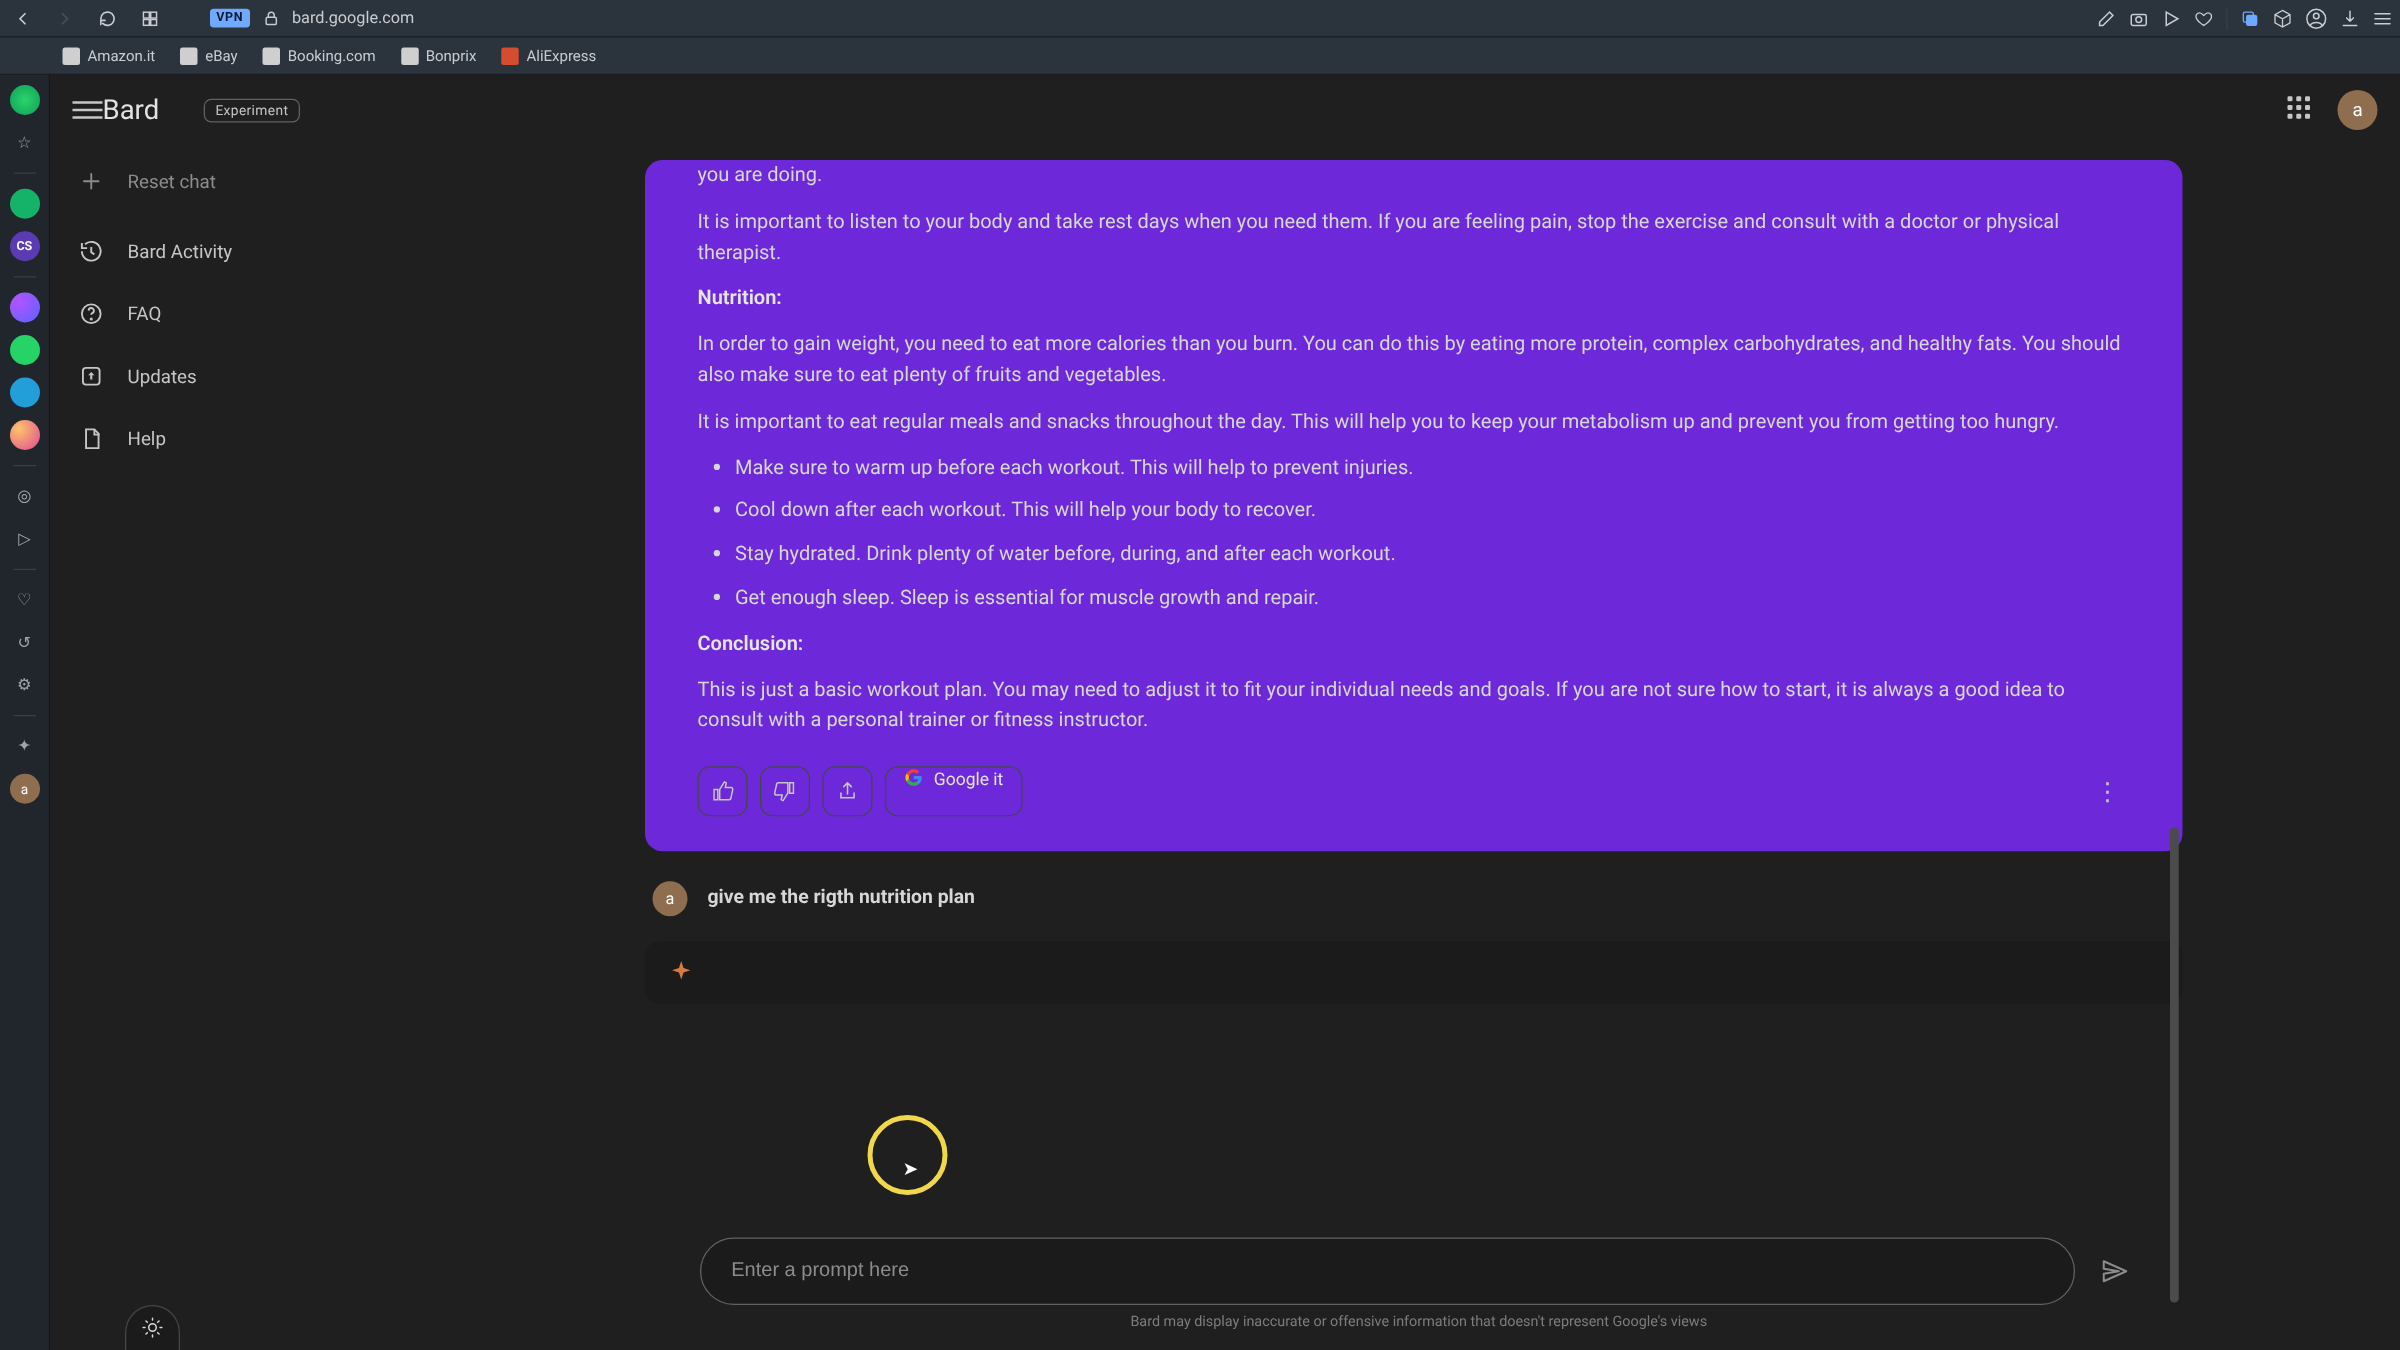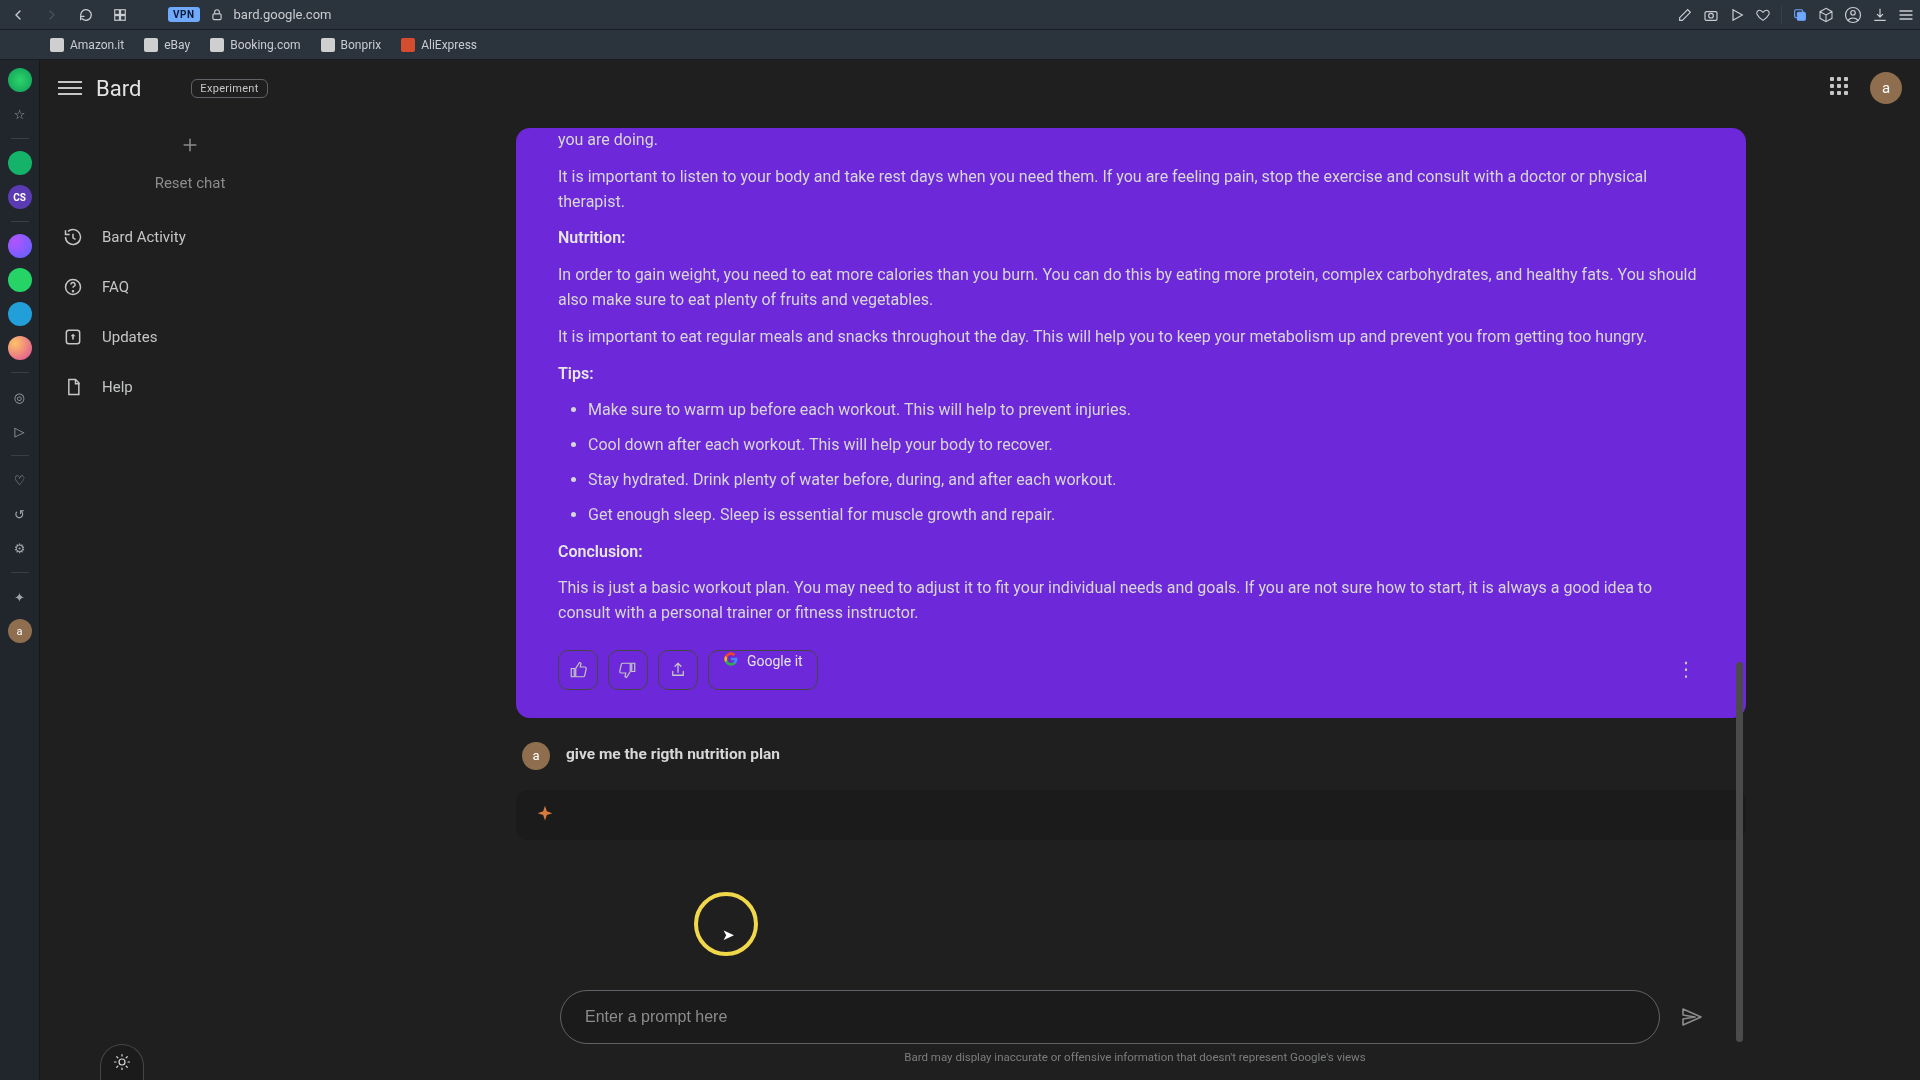--- a/index.html
+++ b/index.html
@@ -69,21 +69,20 @@
   
   .app {
     position: absolute;
     left: 40px; top: 60px; right: 0; bottom: 0;
     background: #1f1f1f;
   }
   .app-header {
     height: 56px;
     display: flex; align-items: center;
     padding: 0 18px;
-    gap: 14px;
     text-align: right;
   }
   .hamburger { width: 24px; height: 24px; display: flex; flex-direction: column; justify-content: center; gap: 4px; cursor: pointer; }
   .hamburger span { display: block; height: 2px; background: #c4c7c5; }
   .brand { font-size: 22px; color: #e3e3e3; font-weight: 400; }
   .badge {
     border: 1px solid #5f6368; border-radius: 6px; padding: 2px 8px;
     font-size: 11px; color: #c4c7c5; letter-spacing: 0.3px; margin-left: 36px;
   }
   .app-header .right { margin-left: auto; display: flex; align-items: center; gap: 18px; }
@@ -102,21 +101,21 @@
     padding-top: 4px;
   }
   .side-item {
     display: flex; align-items: center; gap: 18px;
     padding: 14px 22px;
     color: #c4c7c5;
     font-size: 15px;
     cursor: pointer;
     border-radius: 0 24px 24px 0;
   }
-  .side-item.dim { color: #8a8d8a; flex-direction: column; }
+  .side-item.dim { color: #8a8d8a; }
   .side-icon { width: 22px; height: 22px; display: flex; align-items: center; justify-content: center; }
   .side-icon svg { width: 20px; height: 20px; stroke: currentColor; fill: none; stroke-width: 1.8; }
 
   
   .main {
     position: absolute;
     left: 476px;
     top: 68px;
     width: 1230px;
     bottom: 0;
@@ -423,21 +422,20 @@
   </div>
 
   <div class="main">
 
     <div class="answer-card">
       <p style="margin-top:0">you are doing.</p>
       <p>It is important to listen to your body and take rest days when you need them. If you are feeling pain, stop the exercise and consult with a doctor or physical therapist.</p>
       <p><strong>Nutrition:</strong></p>
       <p>In order to gain weight, you need to eat more calories than you burn. You can do this by eating more protein, complex carbohydrates, and healthy fats. You should also make sure to eat plenty of fruits and vegetables.</p>
       <p>It is important to eat regular meals and snacks throughout the day. This will help you to keep your metabolism up and prevent you from getting too hungry.</p>
-      <p><strong>Tips:</strong></p>
       <ul>
         <li>Make sure to warm up before each workout. This will help to prevent injuries.</li>
         <li>Cool down after each workout. This will help your body to recover.</li>
         <li>Stay hydrated. Drink plenty of water before, during, and after each workout.</li>
         <li>Get enough sleep. Sleep is essential for muscle growth and repair.</li>
       </ul>
       <p><strong>Conclusion:</strong></p>
       <p>This is just a basic workout plan. You may need to adjust it to fit your individual needs and goals. If you are not sure how to start, it is always a good idea to consult with a personal trainer or fitness instructor.</p>
 
       <div class="actions">

